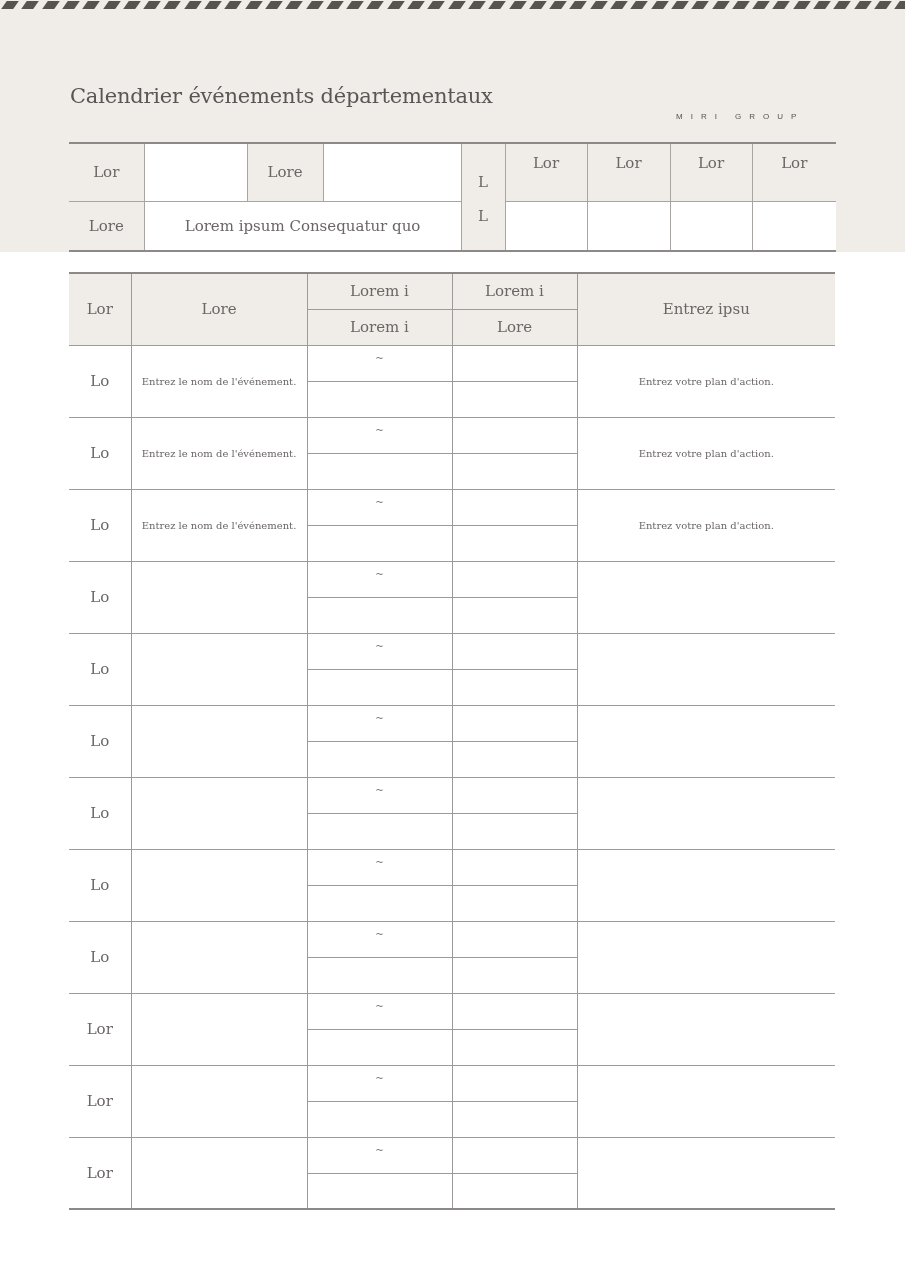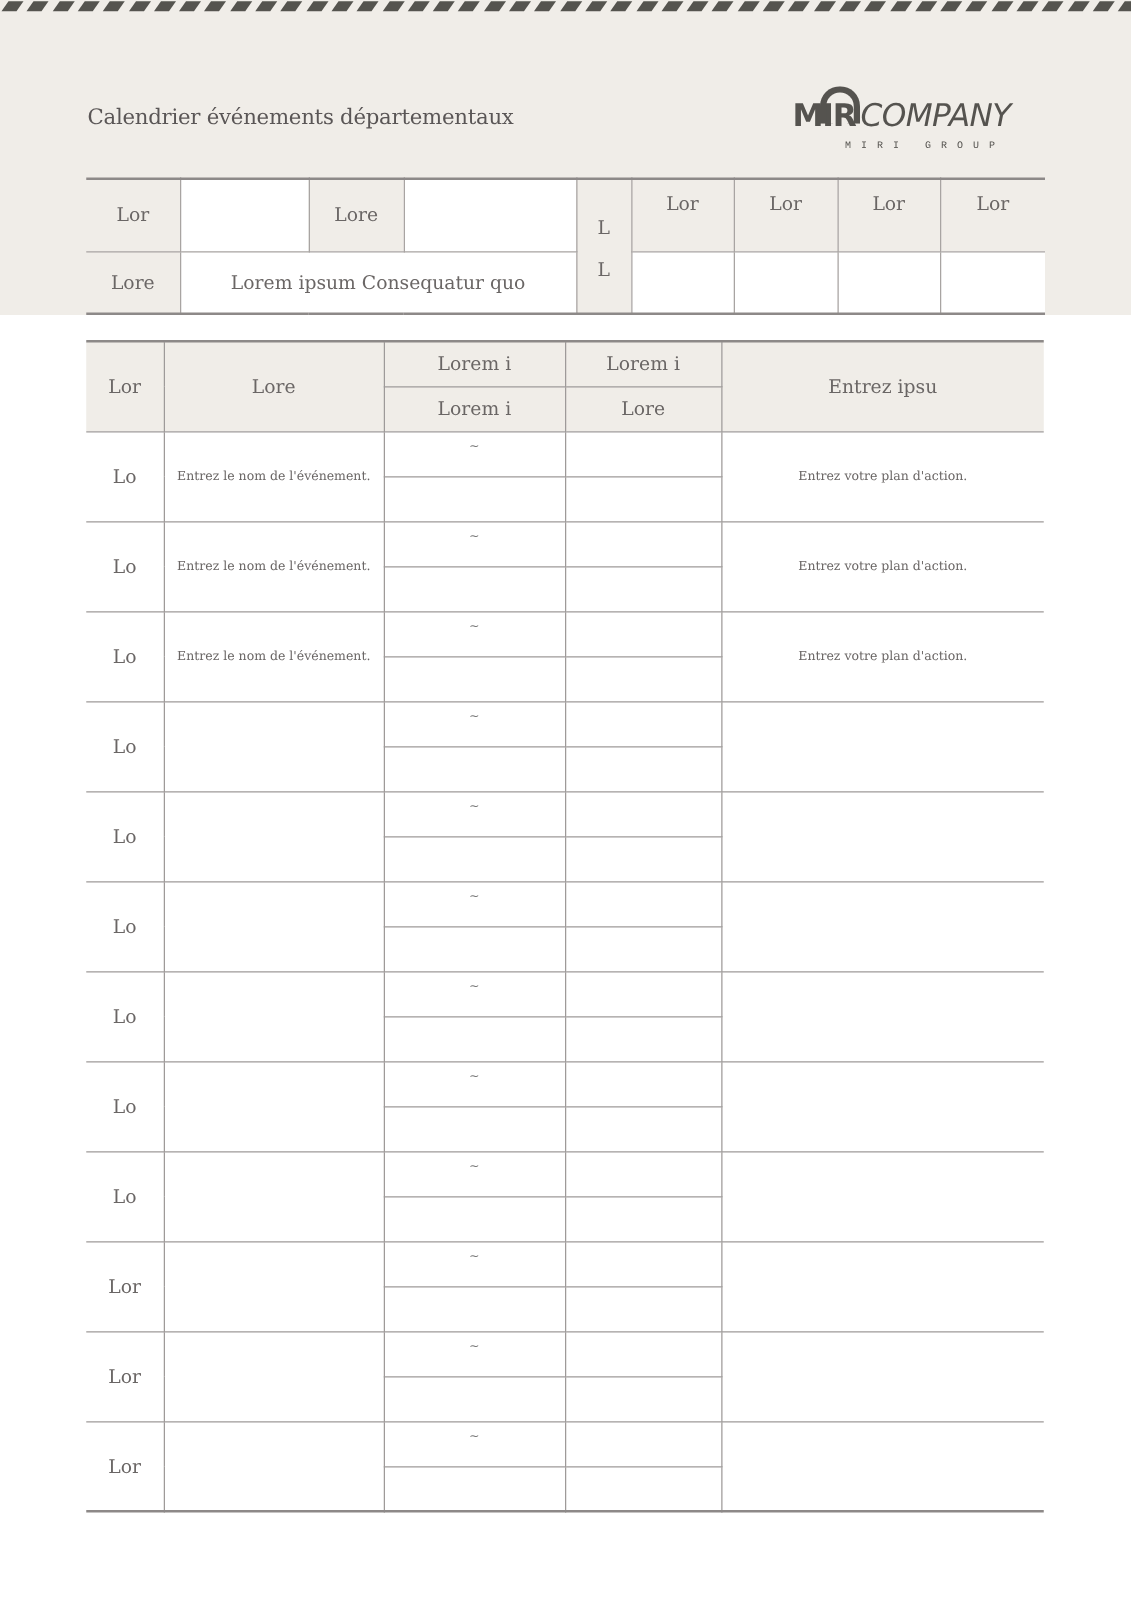--- a/index.html
+++ b/index.html
@@ -3,28 +3,28 @@
 <meta charset="utf-8">
 <style>
   * { box-sizing: border-box; margin: 0; padding: 0; }
   html, body { width: 905px; height: 1280px; background: #ffffff; overflow: hidden; }
   body { position: relative; font-family: "DejaVu Serif", serif; color: #5a5656; }
 
   .beige-band { position: absolute; left: 0; top: 0; width: 905px; height: 252px; background: #f0ede8; }
   .stripes { position: absolute; left: 0; top: 0; width: 905px; height: 11px; display: flex; gap: 0; overflow: hidden; }
   .stripe { position: absolute; top: 1px; width: 12px; height: 8px; background: #55544f; transform: skewX(-35deg); }
 
-  .title { position: absolute; left: 70px; top: 84px; font-size: 17px; color: #5a5656; letter-spacing: -0.2px; }
+  .title { position: absolute; left: 70px; top: 84px; font-size: 21px; color: #5a5656; letter-spacing: -0.2px; }
 
   .logo { position: absolute; left: 634px; top: 70px; width: 205px; height: 55px; }
   .logo-main { position: absolute; left: 0; top: 8px; display: flex; align-items: flex-end; }
   .logo-mr { font-family: "DejaVu Sans", sans-serif; font-weight: bold; font-size: 25px; color: #55534f; letter-spacing: -1px; line-height: 30px; position: relative; }
   .logo-arch { position: absolute; left: 22px; top: -9px; width: 32px; height: 30px; border: 5px solid #55534f; border-bottom: none; border-radius: 16px 16px 0 0; }
   .logo-company { font-family: "DejaVu Sans", sans-serif; font-style: italic; font-size: 25px; color: #55534f; line-height: 30px; letter-spacing: -0.5px; margin-left: 4px; }
-  .logo-sub { position: absolute; left: 42px; top: 42px; font-family: Liberation Mono, monospace; font-size: 8px; letter-spacing: 8px; color: #55534f; }
+  .logo-sub { position: absolute; left: 42px; top: 42px; font-family: Liberation Sans, sans-serif; font-size: 8px; letter-spacing: 8px; color: #55534f; }
 
   table { border-collapse: collapse; position: absolute; }
   td { border: 1px solid #a8a4a2; text-align: center; vertical-align: middle; }
 
   
   .info { left: 69px; top: 142px; width: 767px; }
   .info { border-top: 2px solid #8d8988; border-bottom: 2px solid #8d8988; }
   .info td { font-size: 15px; color: #6a6665; }
   .info tr:first-child td { border-top: none; }
   .info tr:last-child td { border-bottom: none; }
@@ -94,24 +94,20 @@
     <div class="stripe" style="left: 816px;"></div>
     <div class="stripe" style="left: 836.3px;"></div>
     <div class="stripe" style="left: 856.6px;"></div>
     <div class="stripe" style="left: 876.9px;"></div>
     <div class="stripe" style="left: 897.2px;"></div>
   </div>
 
 <div class="title">Calendrier événements départementaux</div>
 
 <div class="logo">
-  <div class="logo-main">
-    <span class="logo-mr"><span class="logo-arch"></span><span>MIR</span></span>
-    <span class="logo-company">COMPANY</span>
-  </div>
   <div class="logo-sub">MIRI GROUP</div>
 </div>
 
 <table class="info">
   <colgroup>
     <col style="width:75px">
       <col style="width:103px">
       <col style="width:76px">
       <col style="width:138px">
     <col style="width:44px">

